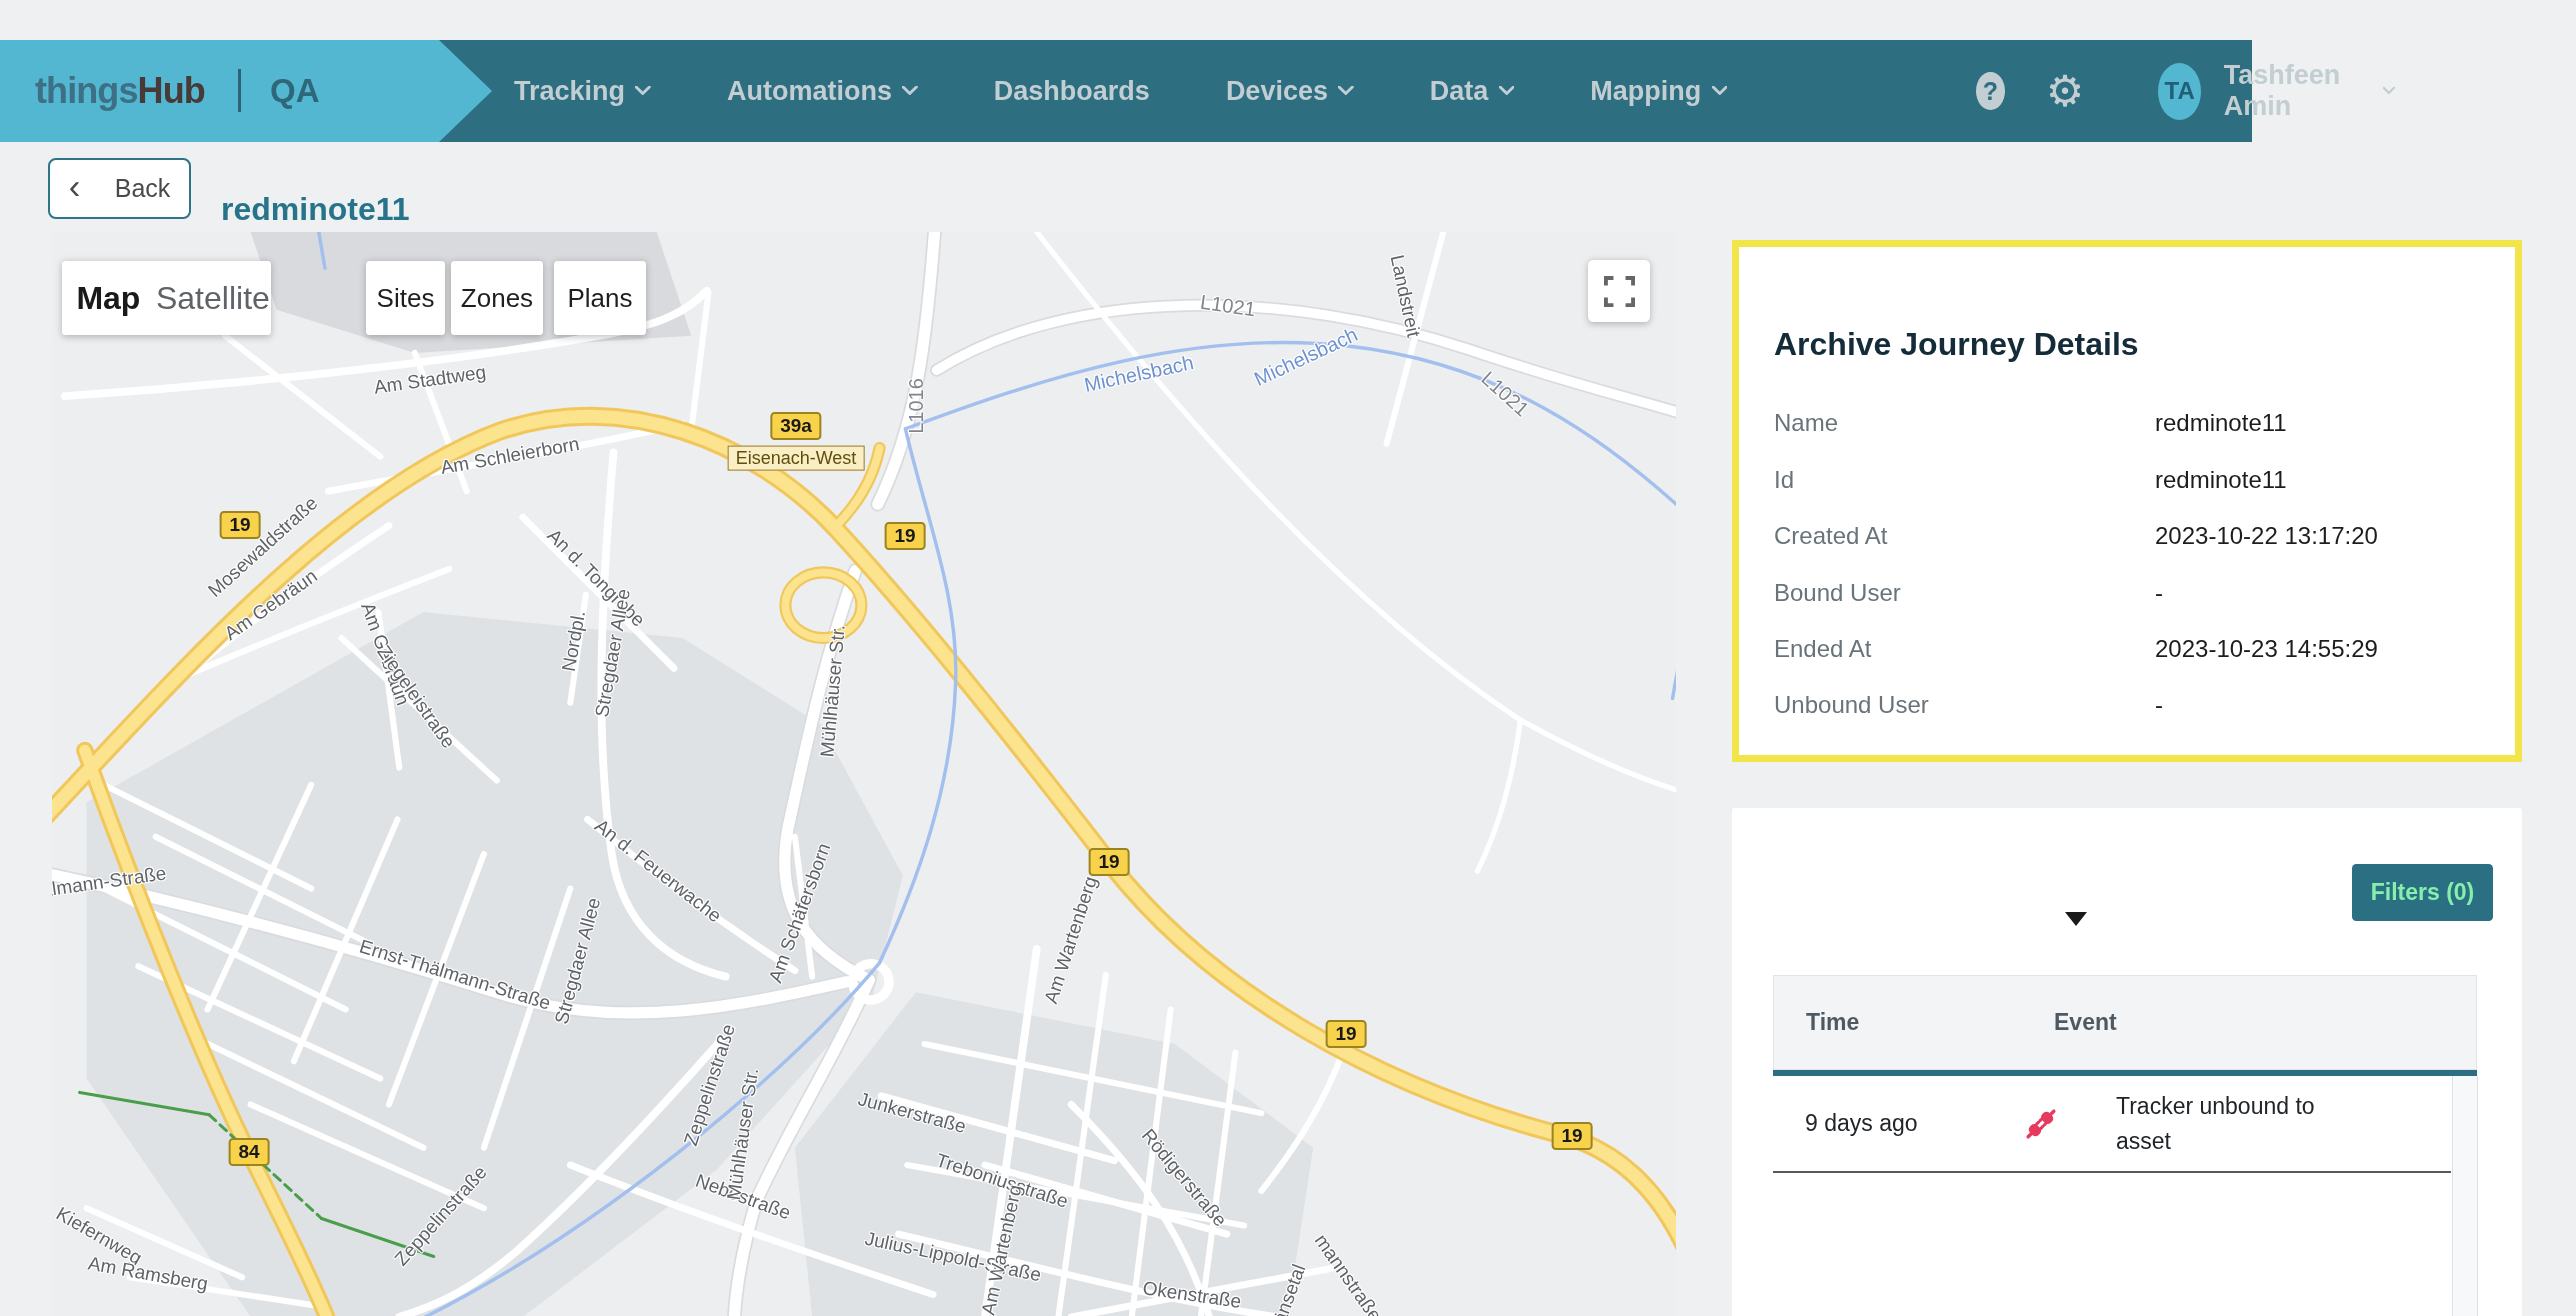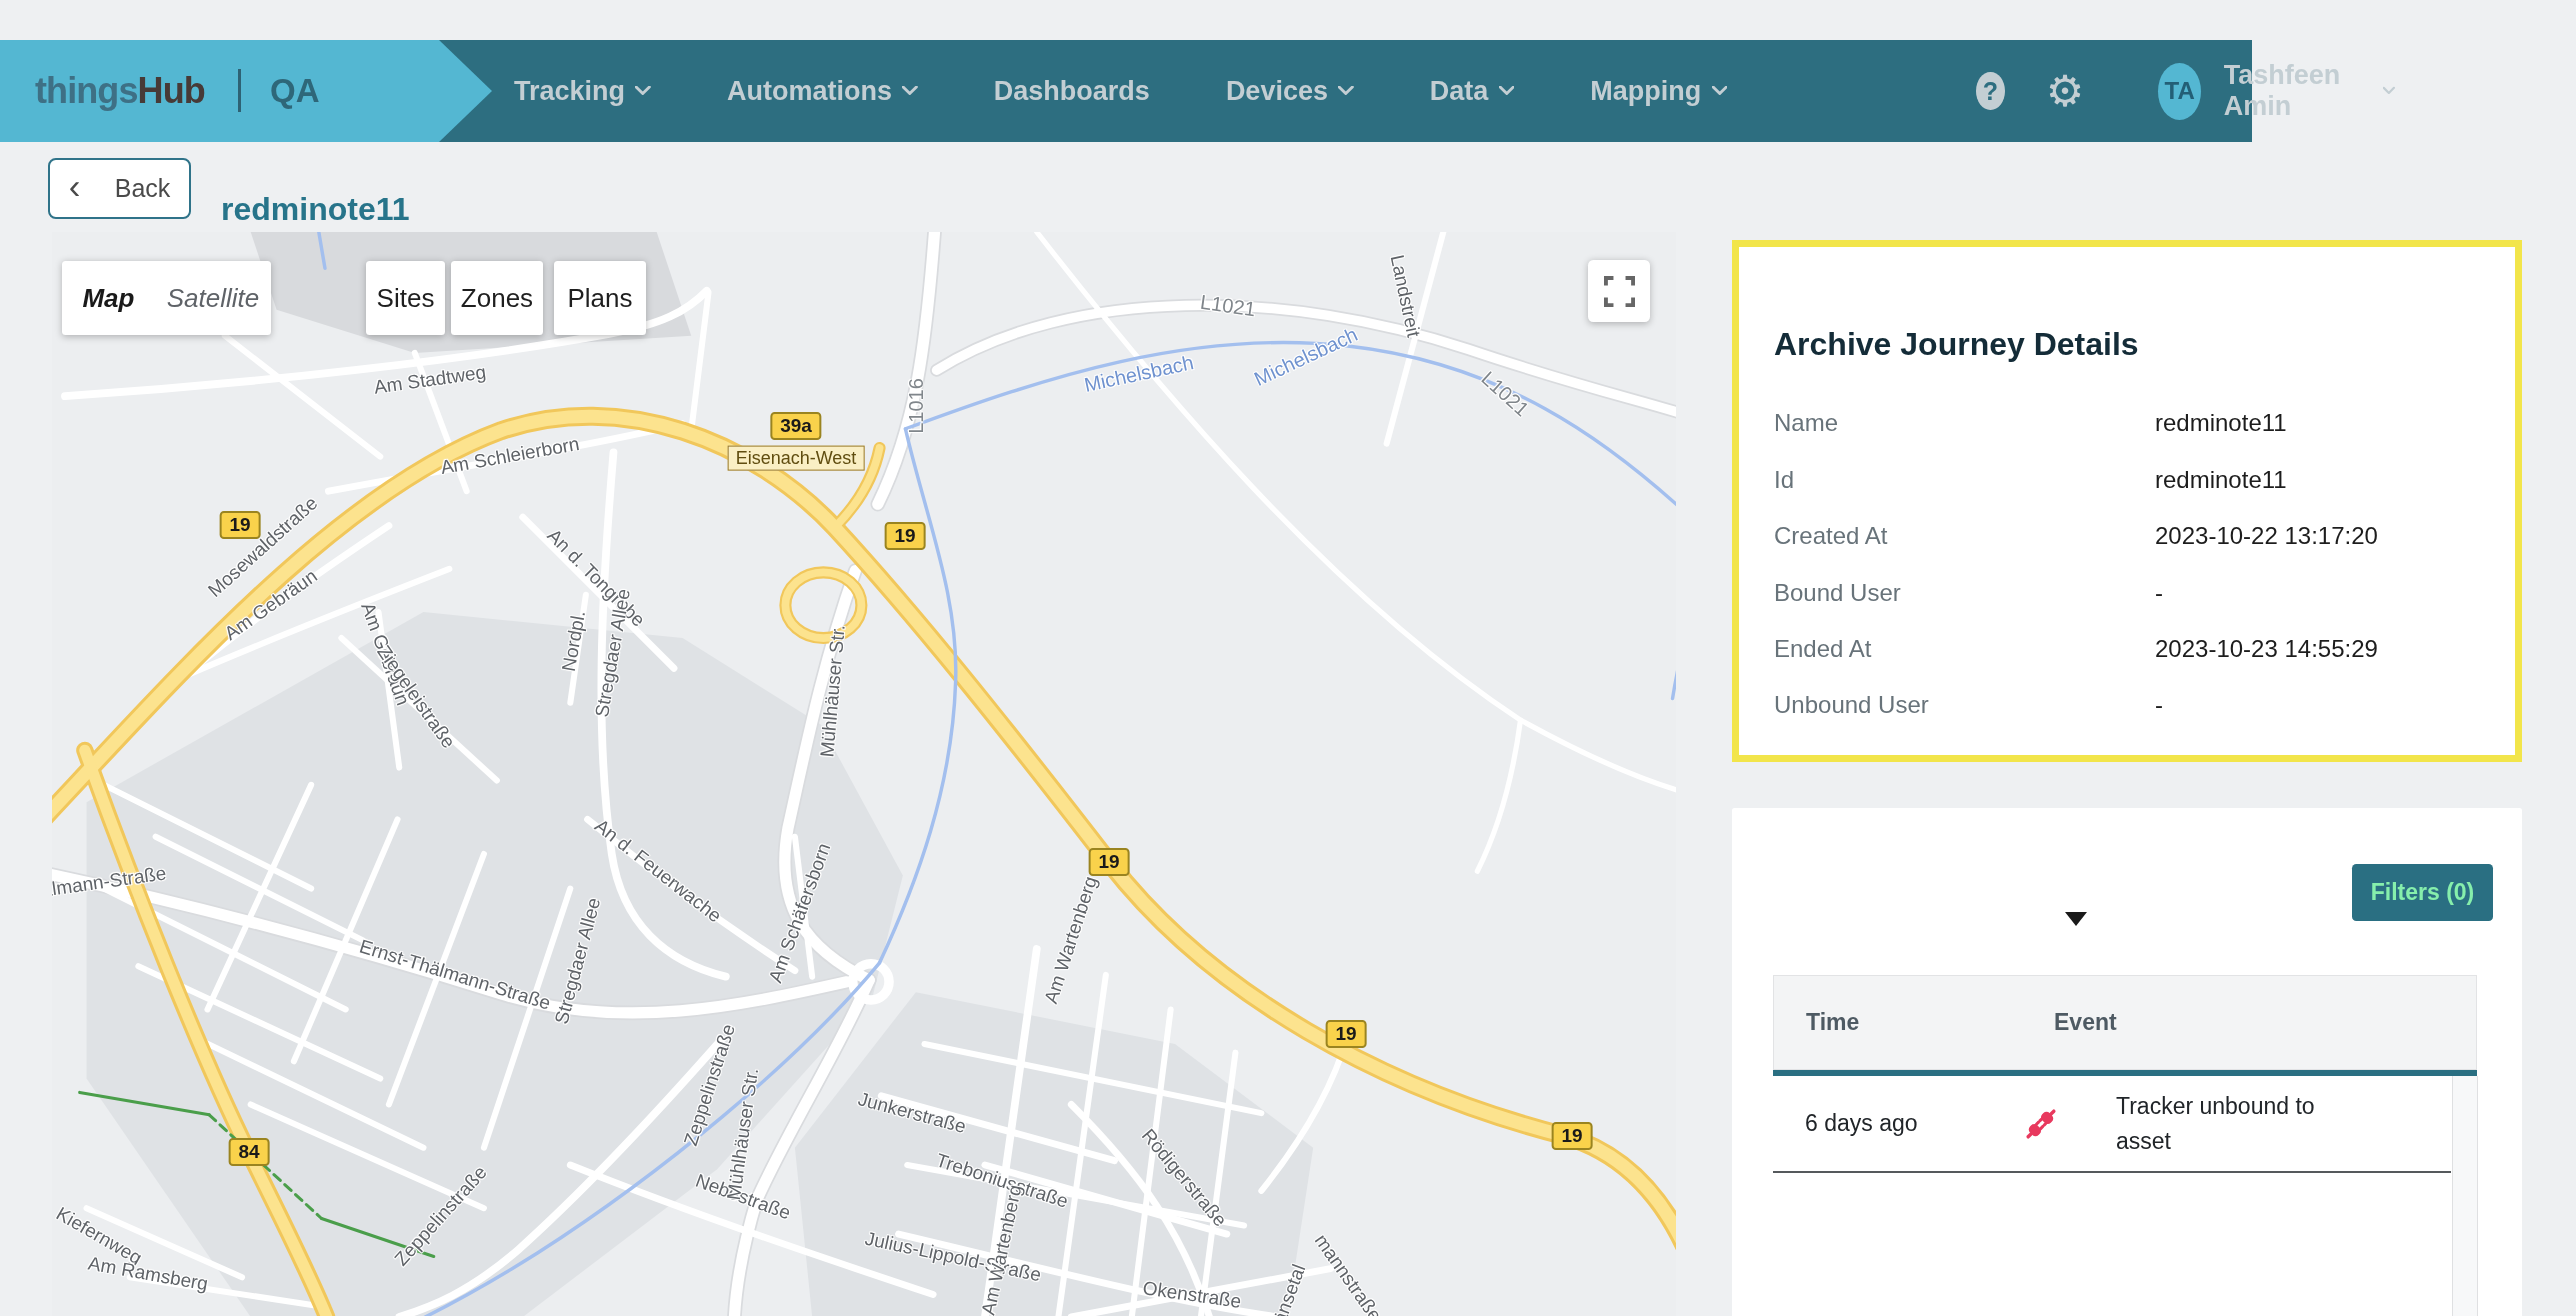--- a/index.html
+++ b/index.html
@@ -44,21 +44,21 @@
     text-shadow:0 0 2.6px #fff,0 0 2.6px #fff,0.9px 0.9px 0 #fff,-0.9px -0.9px 0 #fff,0.9px -0.9px 0 #fff,-0.9px 0.9px 0 #fff;}
   .ml-s{color:#5f6368;}
   .ml-w{color:#6f92cf;font-size:20px;}
   .ml-r{color:#80868b;font-size:20px;}
   .map-badge{position:absolute;background:#f9d24b;border:2.6px solid #9a8420;color:#1a1a1a;font-weight:700;font-size:19px;
     padding:0.9px 7.8px;border-radius:4.3px;white-space:nowrap;}
   .map-exit{position:absolute;left:744px;top:226px;transform:translate(-50%,-50%);background:#faefc4;border:1.7px solid #97782a;
     color:#604d10;font-size:18px;padding:0.9px 7px;white-space:nowrap;}
   .map-ctl{position:absolute;background:#fff;border-radius:3.5px;box-shadow:0 1.7px 7px rgba(0,0,0,.25);display:flex;align-items:center;}
   .ctl-group{left:10.4px;top:29px;height:74px;}
-  .ctl-cell{height:74px;display:flex;align-items:center;justify-content:center;font-size:26px;cursor:pointer;font-style:italic;}
+  .ctl-cell{height:74px;display:flex;align-items:center;justify-content:center;font-size:32px;cursor:pointer;}
   .ctl-map{width:92px;font-weight:700;color:#1a1a1a;}
   .ctl-sat{width:117px;color:#5f6368;}
   .ctl-single{height:74px;top:29px;justify-content:center;font-size:26px;color:#1f1f1f;cursor:pointer;}
   .ctl-sites{left:314px;width:79px;}
   .ctl-zones{left:399px;width:92px;}
   .ctl-plans{left:502px;width:92px;}
   .fullscreen-btn{position:absolute;left:1536px;top:28px;width:62px;height:62px;background:#fff;border:none;border-radius:5.2px;
     box-shadow:0 1.7px 7px rgba(0,0,0,.25);display:flex;align-items:center;justify-content:center;cursor:pointer;}
 
   
@@ -354,21 +354,21 @@
     <button class="filters-btn">Filters (0)</button>
 
     <div class="ev-header">
       <span class="ev-h-time">Time</span>
       <span class="ev-h-event">Event</span>
     </div>
     <div class="ev-tealbar"></div>
 
     <div class="ev-rows">
       <div class="ev-row sep">
-        <span class="ev-time">6 days ago</span>
+        <span class="ev-time">9 days ago</span>
         <span class="ev-icon">
           <svg width="38" height="38" viewBox="0 0 44 44">
             <g transform="rotate(-45 22 22)" stroke="#e8395e" fill="#e8395e" stroke-linecap="round">
               <line x1="1" y1="22" x2="6" y2="22" stroke-width="4"></line>
               <rect x="6" y="15" width="12" height="14" rx="5" stroke="none"></rect>
               <line x1="18" y1="18.5" x2="21.5" y2="18.5" stroke-width="3.5"></line>
               <line x1="18" y1="25.5" x2="21.5" y2="25.5" stroke-width="3.5"></line>
               <rect x="26" y="15" width="12" height="14" rx="5" stroke="none"></rect>
               <line x1="26" y1="18.5" x2="24" y2="18.5" stroke-width="3.5"></line>
               <line x1="26" y1="25.5" x2="24" y2="25.5" stroke-width="3.5"></line>

